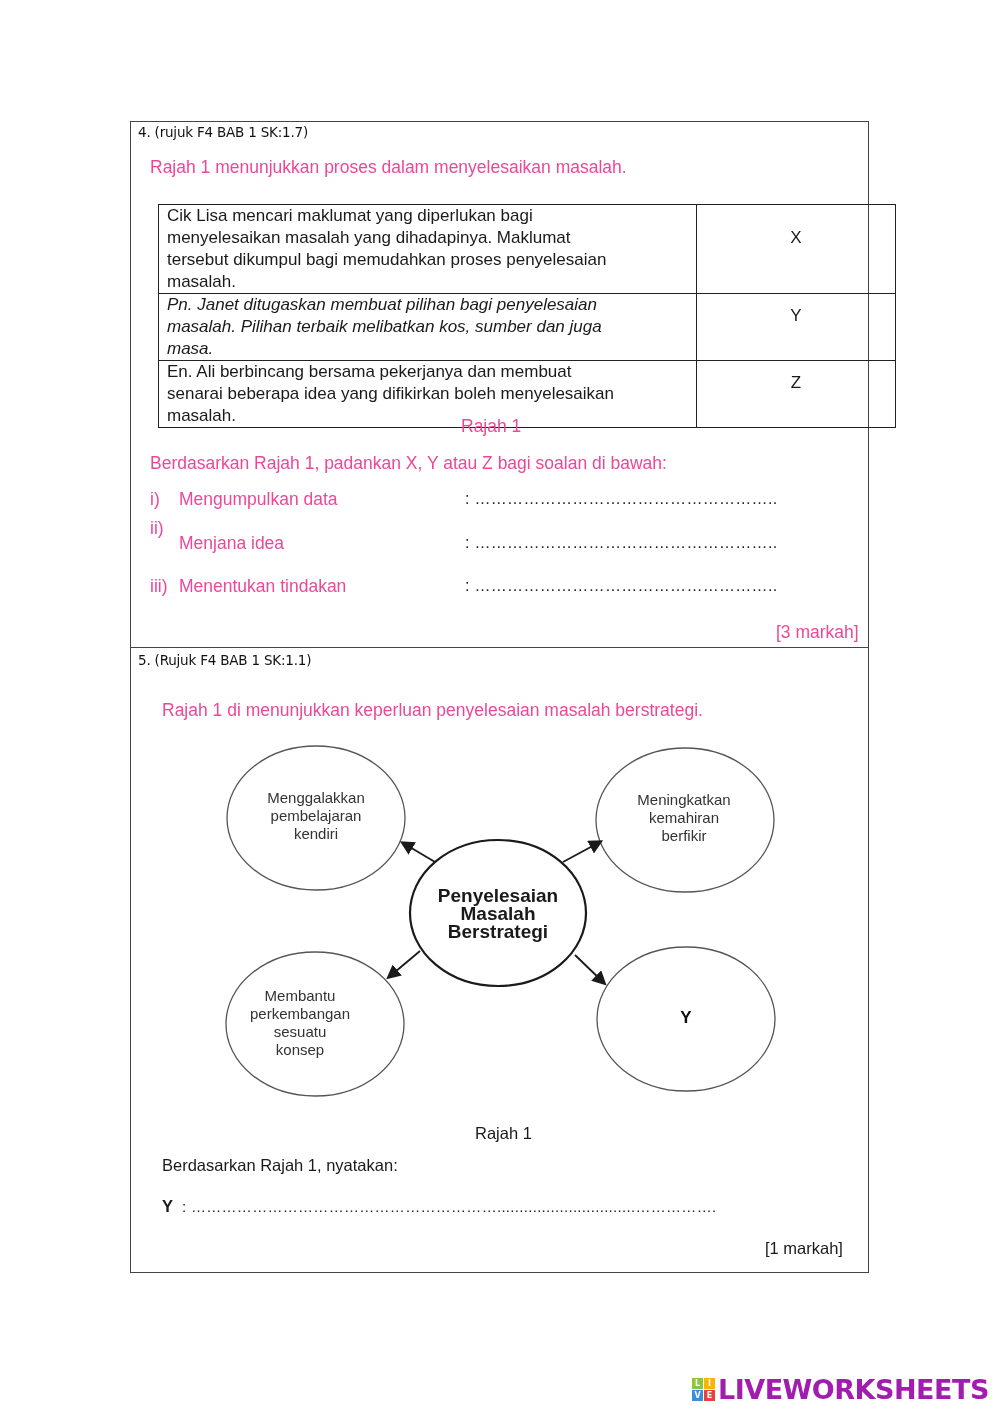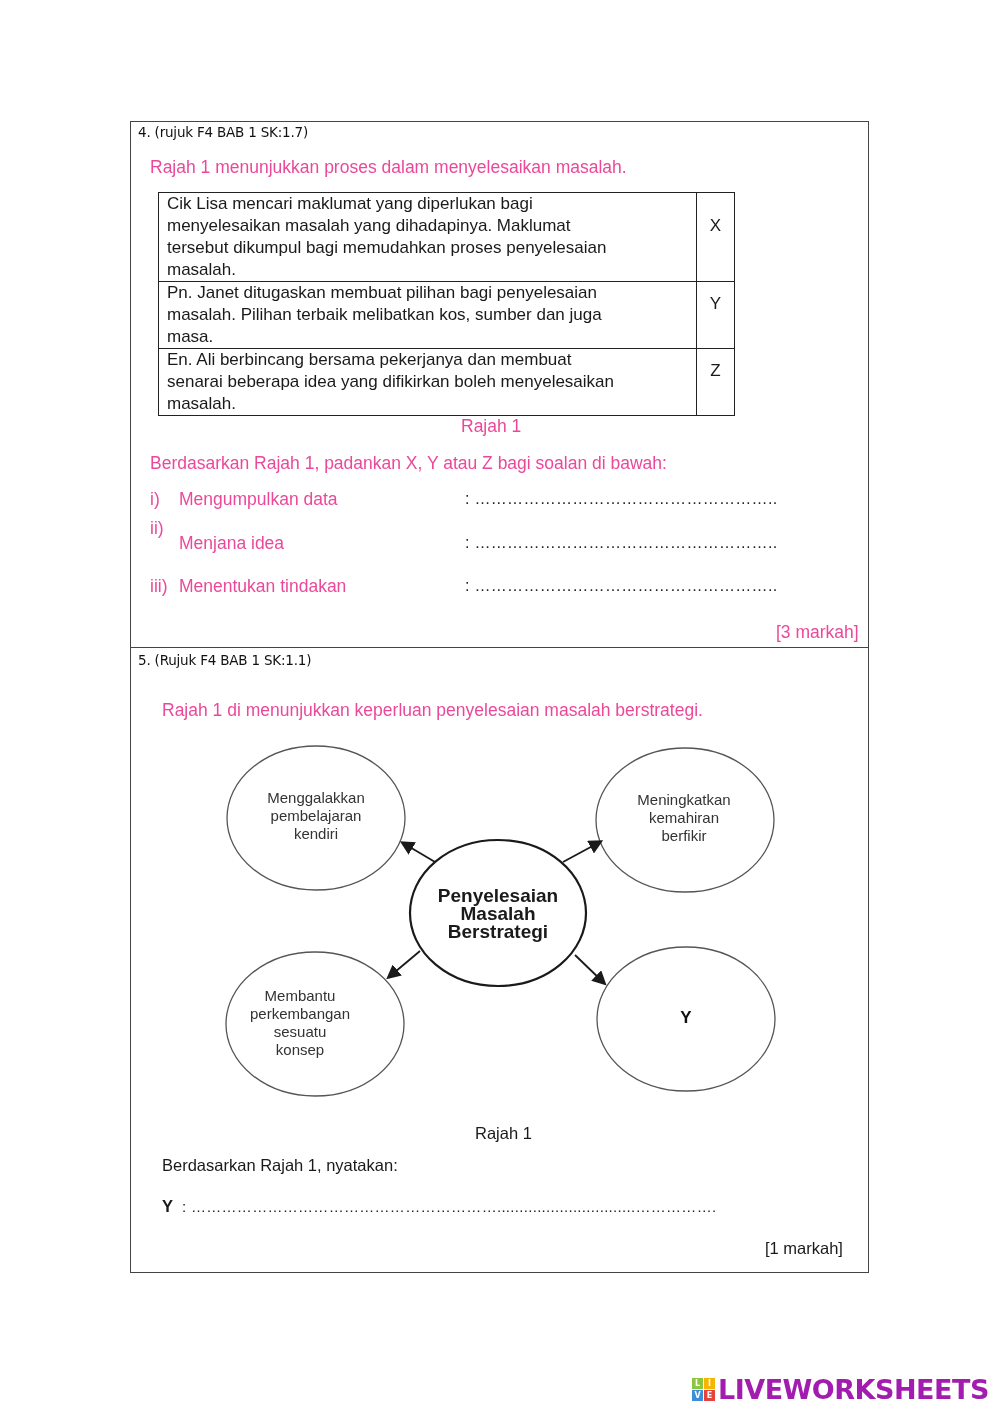--- a/index.html
+++ b/index.html
@@ -2,26 +2,26 @@
 <html><head>
 <meta charset="utf-8">
 <style>
   html, body { margin:0; padding:0; background:#ffffff; }
   body { width:1000px; height:1414px; position:relative; overflow:hidden; font-family:"Liberation Sans", sans-serif; color:#1a1a1a; }
   .frame { position:absolute; left:130px; top:121px; width:739px; height:1152px; border:1px solid #444; box-sizing:border-box; }
   .divider { position:absolute; left:130px; top:647px; width:739px; height:1px; background:#444; }
   .qref { position:absolute; font-family:"DejaVu Sans", sans-serif; font-size:13.5px; color:#111; letter-spacing:-0.2px; }
   .txt { position:absolute; font-size:17.5px; color:#ec4899; white-space:nowrap; }
   .txt-sm { position:absolute; font-size:16.5px; color:#1a1a1a; white-space:nowrap; }
-  table.proc { position:absolute; left:158px; top:192px; width:577px; border-collapse:collapse; }
+  table.proc { position:absolute; left:158px; top:204px; width:738px; border-collapse:collapse; }
   table.proc td { border:1.3px solid #222; font-size:17px; line-height:22px; padding:0 8px; vertical-align:top; color:#1a1a1a; }
   table.proc td.desc { width:521px; }
   table.proc td.code { text-align:center; vertical-align:top; padding-top:22px; }
   table.proc tr.r1 td.desc { height:88px; }
-  table.proc tr.r2 td.desc { height:66px; }
+  table.proc tr.r2 td.desc { height:66px;font-style:italic; }
   table.proc tr.r3 td.desc { height:66px; }
   table.proc tr.r2 td.code, table.proc tr.r3 td.code { padding-top:11px; }
   .dots { position:absolute; font-size:16px; letter-spacing:0.3px; color:#222; white-space:nowrap; }
   .diagram { position:absolute; left:0; top:0; width:1000px; height:1414px; pointer-events:none; }
   .node-label { position:absolute; text-align:center; font-size:15px; line-height:18px; color:#333; transform:translateX(-50%); white-space:nowrap; }
   .node-label.center { font-weight:bold; color:#1a1a1a; font-size:19px; }
   .node-label.y { font-weight:bold; font-size:17px; color:#111; }
   .logo { position:absolute; left:692px; top:1374px; display:flex; align-items:center; }
   .logo-grid { display:grid; grid-template-columns:11px 11px; grid-template-rows:11px 11px; gap:1px; margin-right:3px; }
   .logo-grid span { display:flex; align-items:center; justify-content:center; font-size:8px; font-weight:bold; color:#fff; font-family:"DejaVu Sans", sans-serif; }

